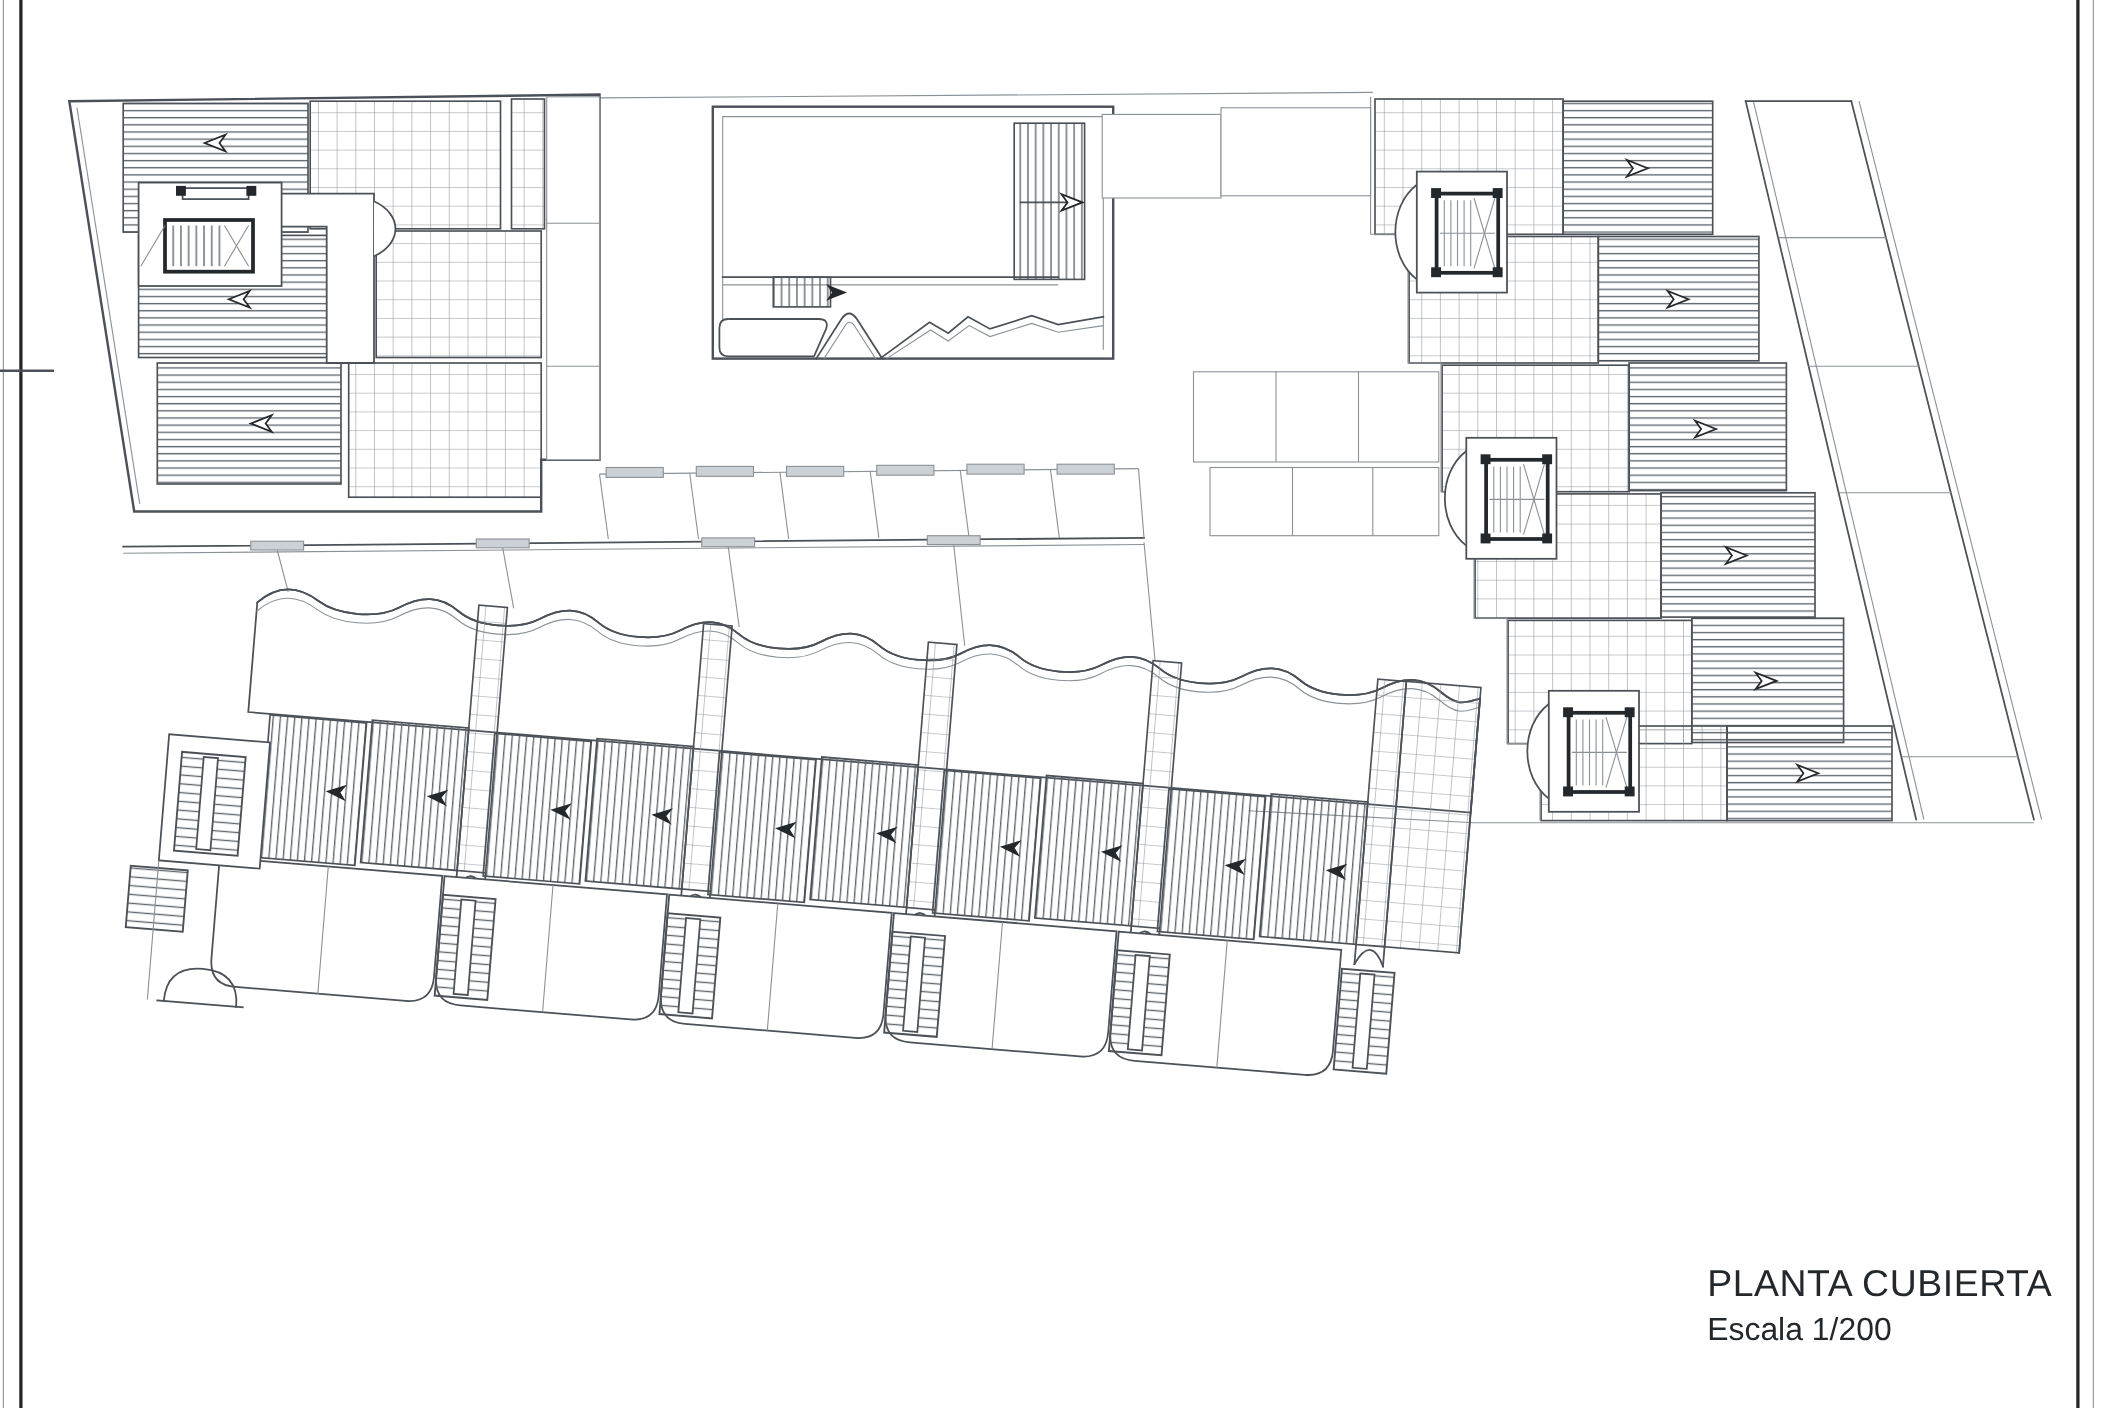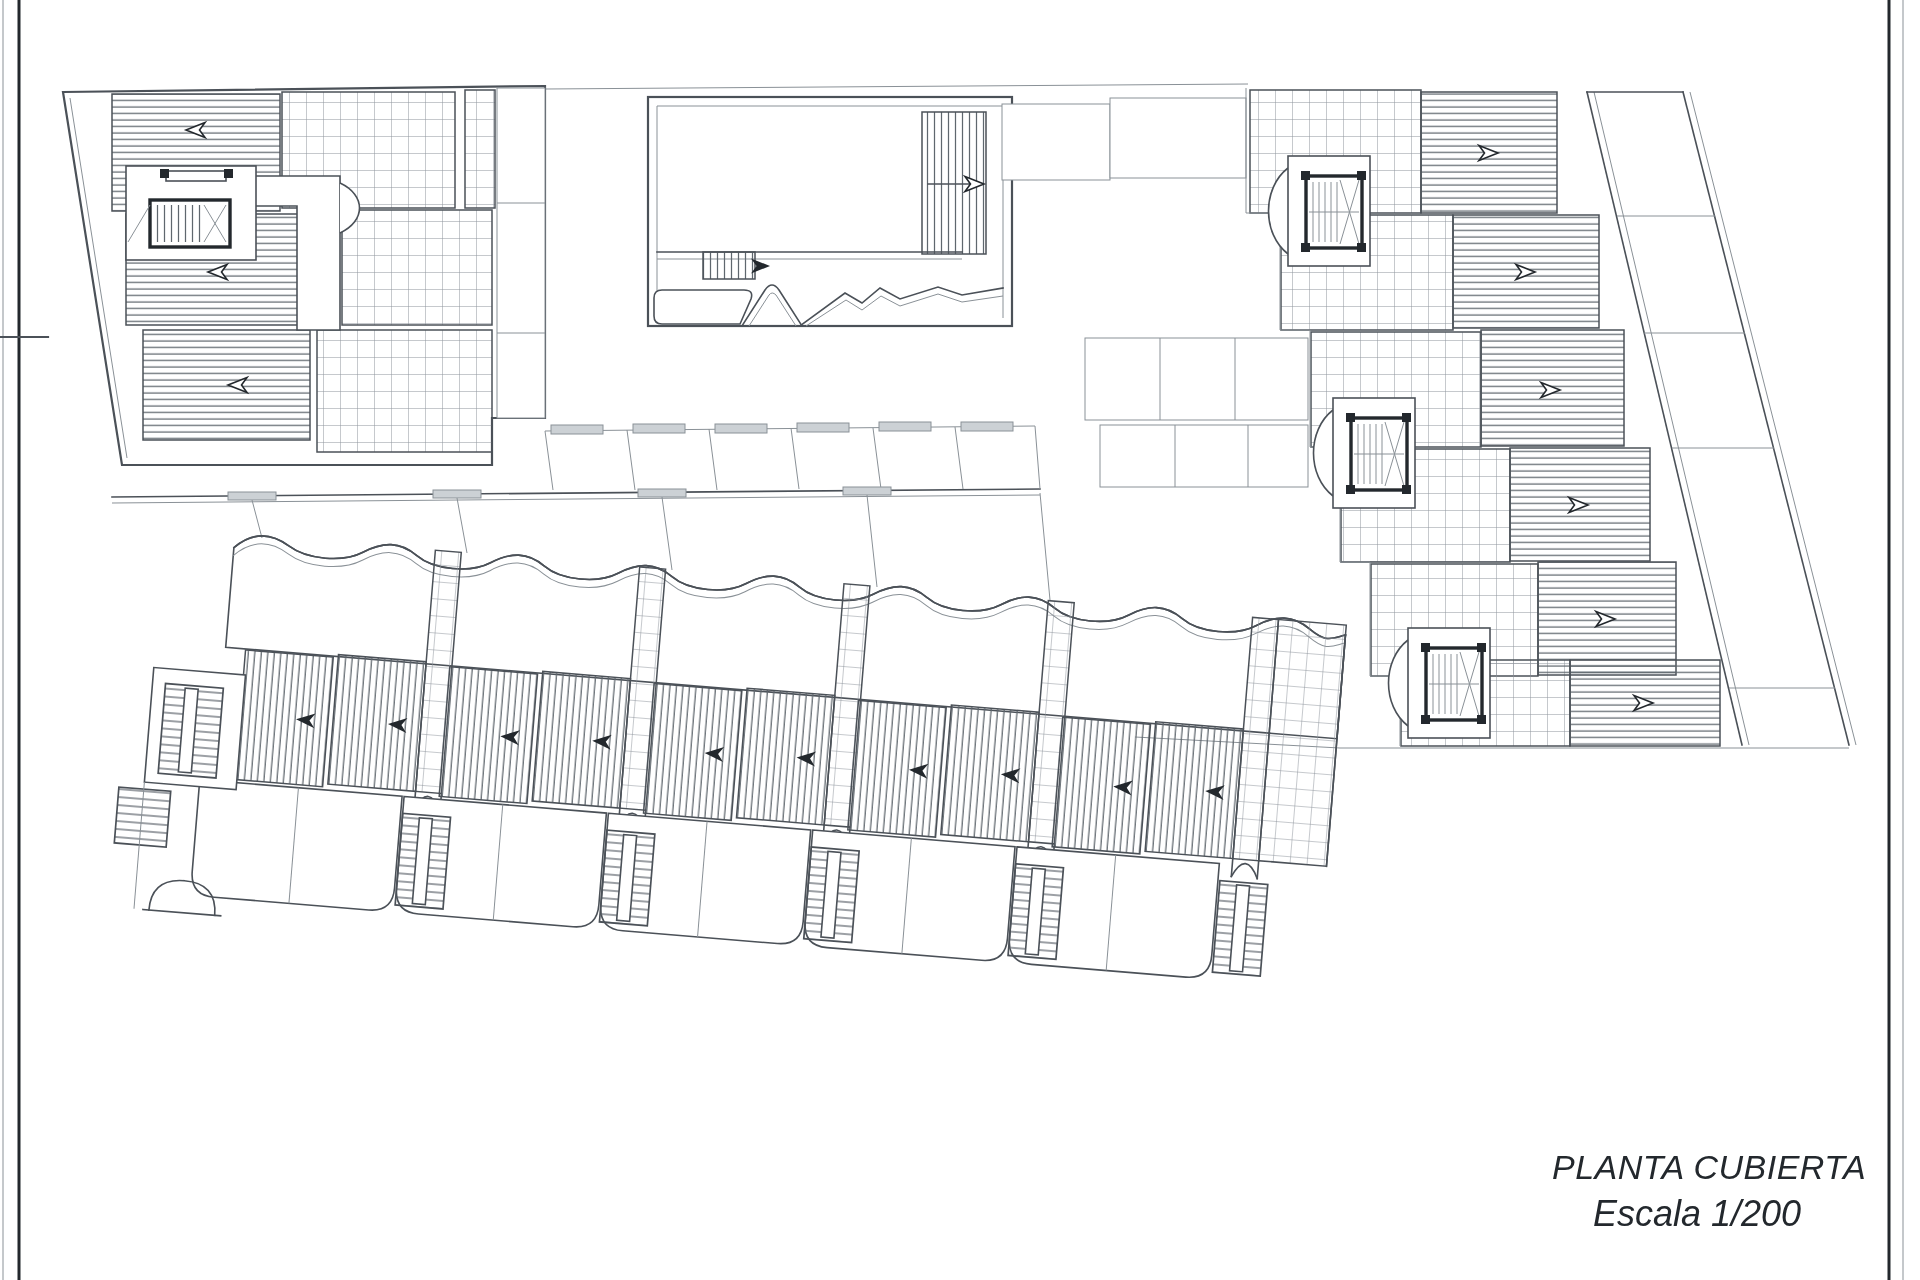--- a/index.html
+++ b/index.html
@@ -1,17 +1,17 @@
 <!DOCTYPE html>
 <html style="--paper: #ffffff; --ink: #4b5158; --ink_light: #8a9197; --ink_dark: #23282d; --hatch: #5f676e; --grid: #8d949b; --lintel: #ccd1d5;"><head>
 <meta charset="utf-8">
 <style>
   html,body{margin:0;padding:0;background:#e8e8e6;}
   #sheet{position:relative;width:1920px;height:1280px;background:var(--paper,#fff);
-         font-family:"Liberation Sans", sans-serif;overflow:hidden;font-style:italic;}
+         font-family:"Liberation Sans", sans-serif;overflow:hidden;}
   svg{position:absolute;left:0;top:0;}
   
   .ink{stroke:var(--ink);fill:none;stroke-width:1.6;stroke-linecap:square;}
   .ink2{stroke:var(--ink);fill:none;stroke-width:2.2;stroke-linecap:square;}
   .thin{stroke:var(--ink_light);fill:none;stroke-width:1;}
   .bold{stroke:var(--ink_dark);fill:none;stroke-width:3.4;}
   .boldline{stroke:var(--ink_dark);stroke-width:3;}
   .wh{fill:#fff;stroke:var(--ink);stroke-width:1.6;}
   .whthin{fill:#fff;stroke:var(--ink_light);stroke-width:1;}
   .pat-line{stroke:var(--hatch);stroke-width:1.25;}
@@ -20,21 +20,21 @@
   .hs{fill:url(#pHS);stroke:var(--ink);stroke-width:1.5;}
   .gr{fill:url(#pGrid);stroke:var(--ink);stroke-width:1.5;}
   .tr{fill:url(#pTrH);stroke:var(--ink);stroke-width:1.7;}
   .trv{fill:url(#pTrV);stroke:var(--ink);stroke-width:1.5;}
   .aF{fill:var(--ink_dark);stroke:none;}
   .aH{fill:#fff;stroke:var(--ink_dark);stroke-width:1.6;}
   .nub{fill:var(--ink_dark);stroke:none;}
   .lintel{fill:var(--lintel);stroke:var(--ink_light);stroke-width:1;}
   .titleblock{position:absolute;left:1552px;top:1148px;color:var(--ink_dark);}
   .titleblock .t1{font-size:34px;letter-spacing:.5px;}
-  .titleblock .t2{font-size:36px;margin-top:6px;margin-left:41px;}
+  .titleblock .t2{font-size:29px;margin-top:6px;}
 </style>
 </head>
 <body>
 
 <div id="sheet">
 <svg width="1920" height="1280" viewBox="0 0 1920 1280">
   <defs>
     <pattern id="pVS" width="6.5" height="10" patternUnits="userSpaceOnUse">
       <line class="pat-line" x1="3" y1="0" x2="3" y2="10"></line>
     </pattern>

